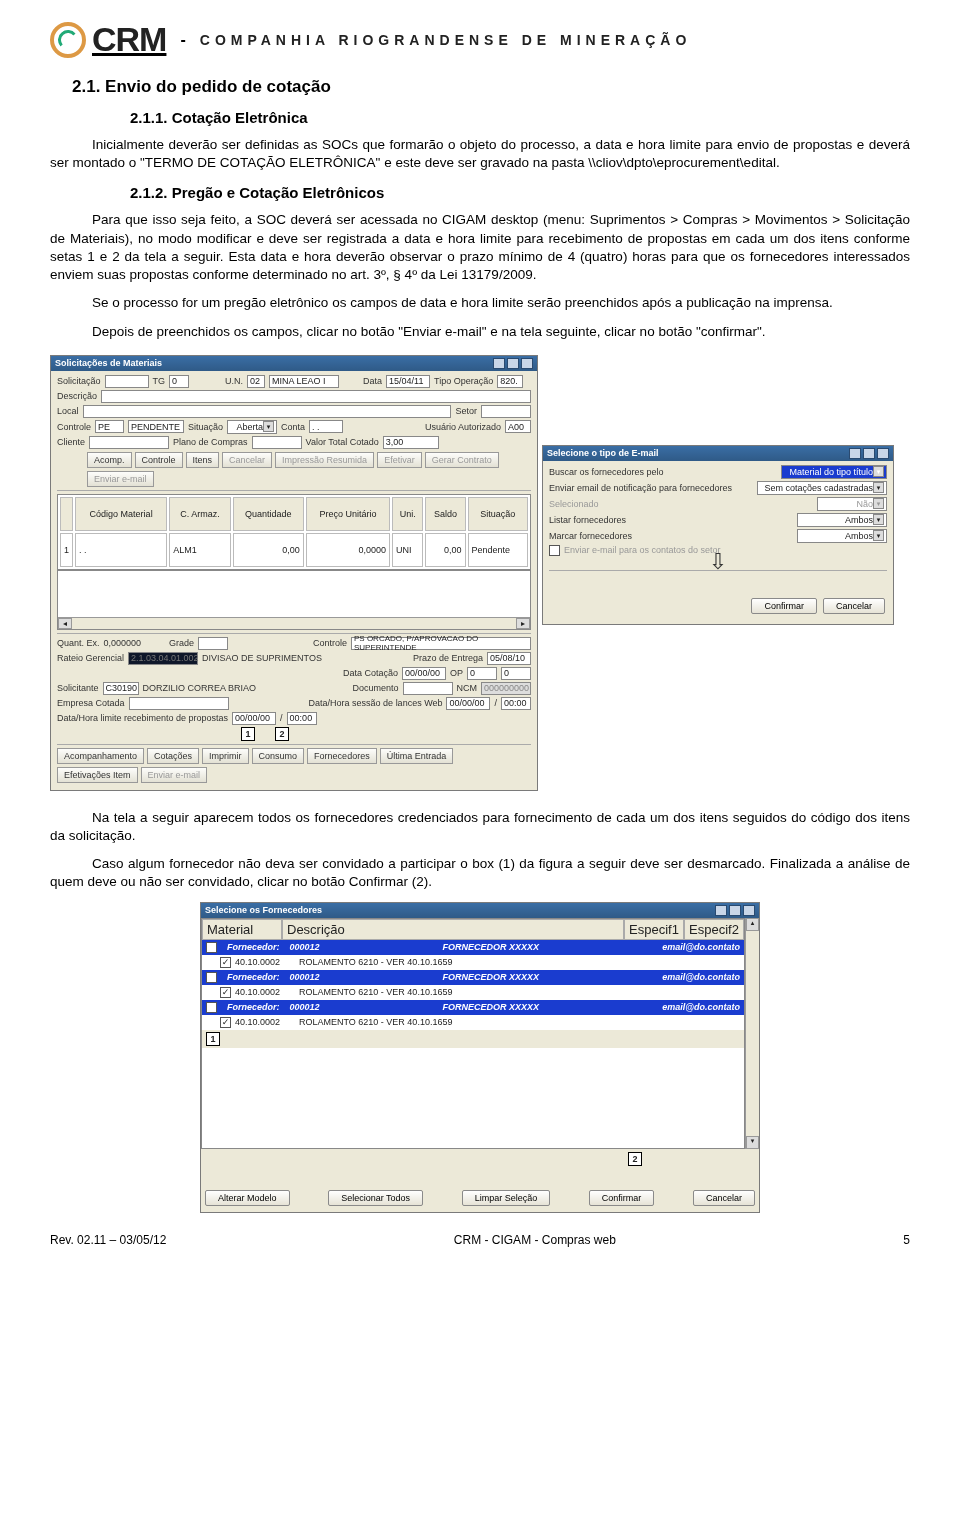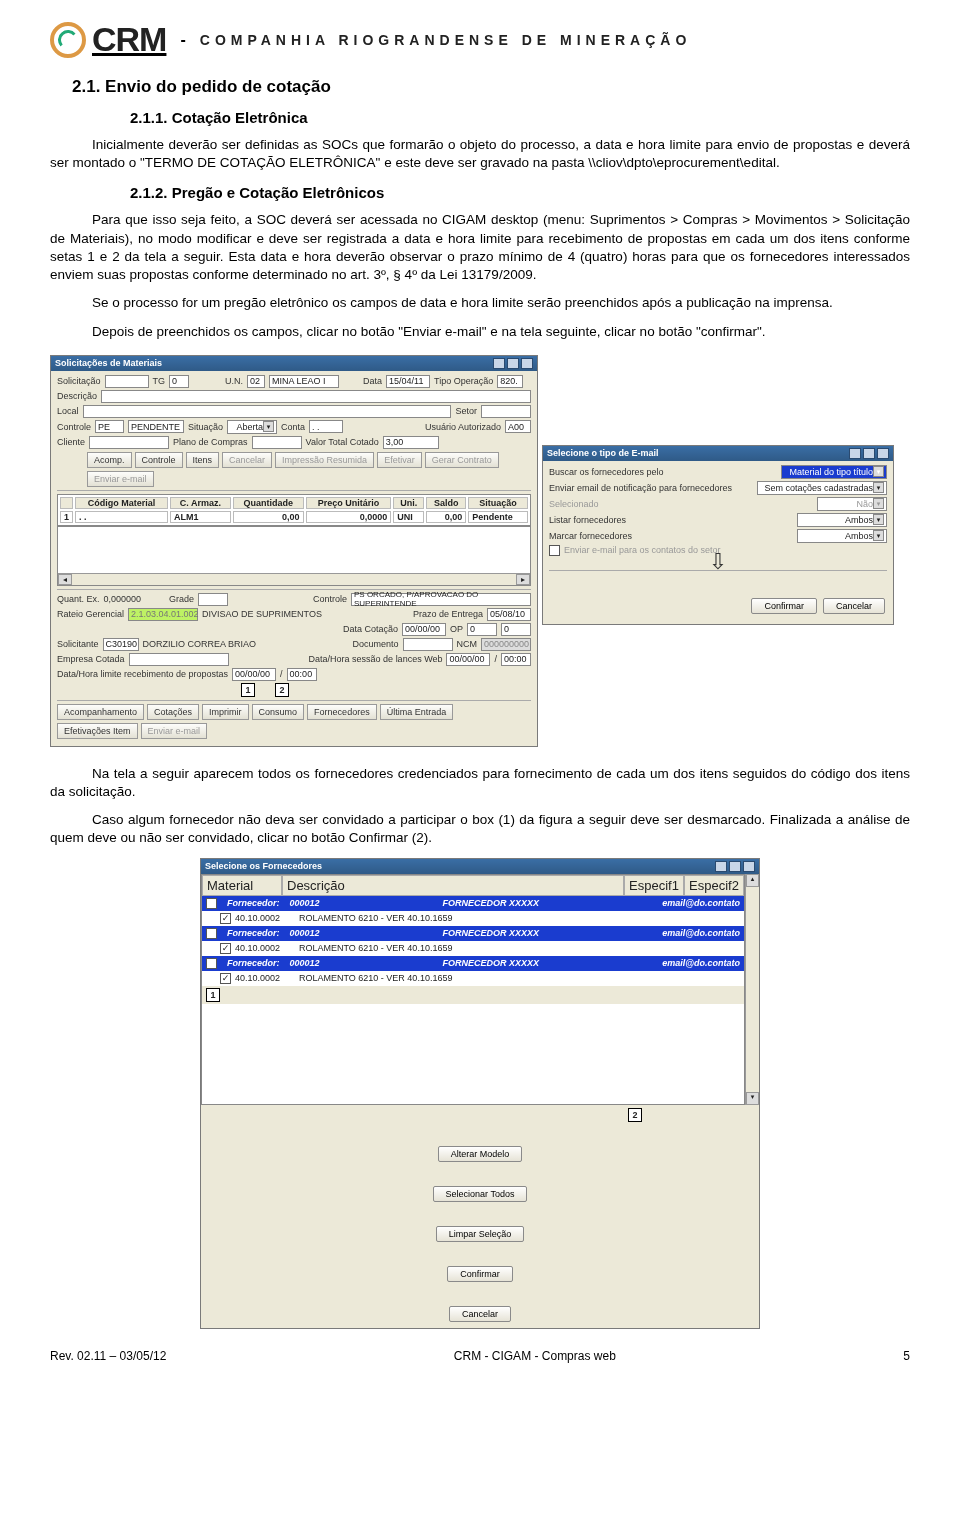--- a/index.html
+++ b/index.html
@@ -54,21 +54,21 @@
   .btnflat {
     background: linear-gradient(#fdfdfb,#e3e1d4); border:1px solid #999;
     font-size:9px; padding:1px 6px; height:16px; display:inline-flex; align-items:center;
     color:#333;
   }
   .btnflat.dis { color:#999; }
   .toolbar-row { display:flex; gap:3px; margin:3px 0; flex-wrap:wrap;}
   .grid {
     background:#fff; border:1px solid #888; font-size:9px;
   }
-  .grid th, .grid td { border:1px solid #bbb; padding:0 3px; font-weight:bold; background:#ece9d8;}
+  .grid th, .grid td { border:1px solid #bbb; padding:11px 3px; font-weight:normal; background:#ece9d8;}
   .grid td { background:#fff; }
   .grid-scroll { height:60px; background:#fff; border:1px solid #888; position:relative;}
   .hscroll { position:absolute; bottom:0; left:0; right:0; height:12px; background:#ece9d8; border-top:1px solid #999; display:flex; justify-content:space-between;}
   .hscroll span{ width:14px; background:#ddd; border:1px solid #999; font-size:8px; text-align:center;}
   .sep-line { border:none; border-top:1px solid #aaa; margin:3px 0;}
   .badge-num {
     display:inline-flex; width:14px; height:14px; border:1px solid #000; background:#fff;
     align-items:center; justify-content:center; font-size:9px; font-weight:bold;
   }
   .dropdown { background:#fff; border:1px solid #888; height:14px; display:inline-flex; align-items:center; justify-content:flex-end; padding:0 2px; font-size:9px;}
@@ -222,21 +222,21 @@
         <span class="lbl">0,000000</span>
         <span style="width:20px"></span>
         <span class="lbl">Grade</span>
         <span class="fld" style="width:30px"></span>
         <span style="flex:1"></span>
         <span class="lbl">Controle</span>
         <span class="fld" style="width:180px;font-size:8px">PS  ORCADO, P/APROVACAO DO SUPERINTENDE</span>
       </div>
       <div class="frow">
         <span class="lbl">Rateio Gerencial</span>
-        <span class="fld" style="width:70px;background:#bef264;color:#777">2.1.03.04.01.002</span>
+        <span class="fld" style="width:70px;background:#0f172a;color:#777">2.1.03.04.01.002</span>
         <span class="lbl">DIVISAO DE SUPRIMENTOS</span>
         <span style="flex:1"></span>
         <span class="lbl">Prazo de Entrega</span>
         <span class="fld" style="width:44px">05/08/10</span>
       </div>
       <div class="frow">
         <span style="flex:1"></span>
         <span class="lbl">Data Cotação</span>
         <span class="fld" style="width:44px">00/00/00</span>
         <span class="lbl">OP</span>
@@ -411,21 +411,21 @@
       <div class="forn-scroll"></div>
     </div>
     <div class="vscroll">
           <span>▴</span>
           <span>▾</span>
         </div>
   </div>
   <div style="text-align:center; padding-top:3px;">
     <span class="badge-num" style="margin-left:310px;">2</span>
   </div>
-  <div class="frow" style="justify-content:space-between; gap:4px; padding:4px;flex-direction:column;">
+  <div class="frow" style="justify-content:space-between; gap:4px; padding:4px;">
     <button class="btn3d">Alterar Modelo</button>
     <button class="btn3d">Selecionar Todos</button>
     <button class="btn3d">Limpar Seleção</button>
     <button class="btn3d">Confirmar</button>
     <button class="btn3d">Cancelar</button>
   </div>
 </div>
 </div>
 
 <div class="footer-row">

